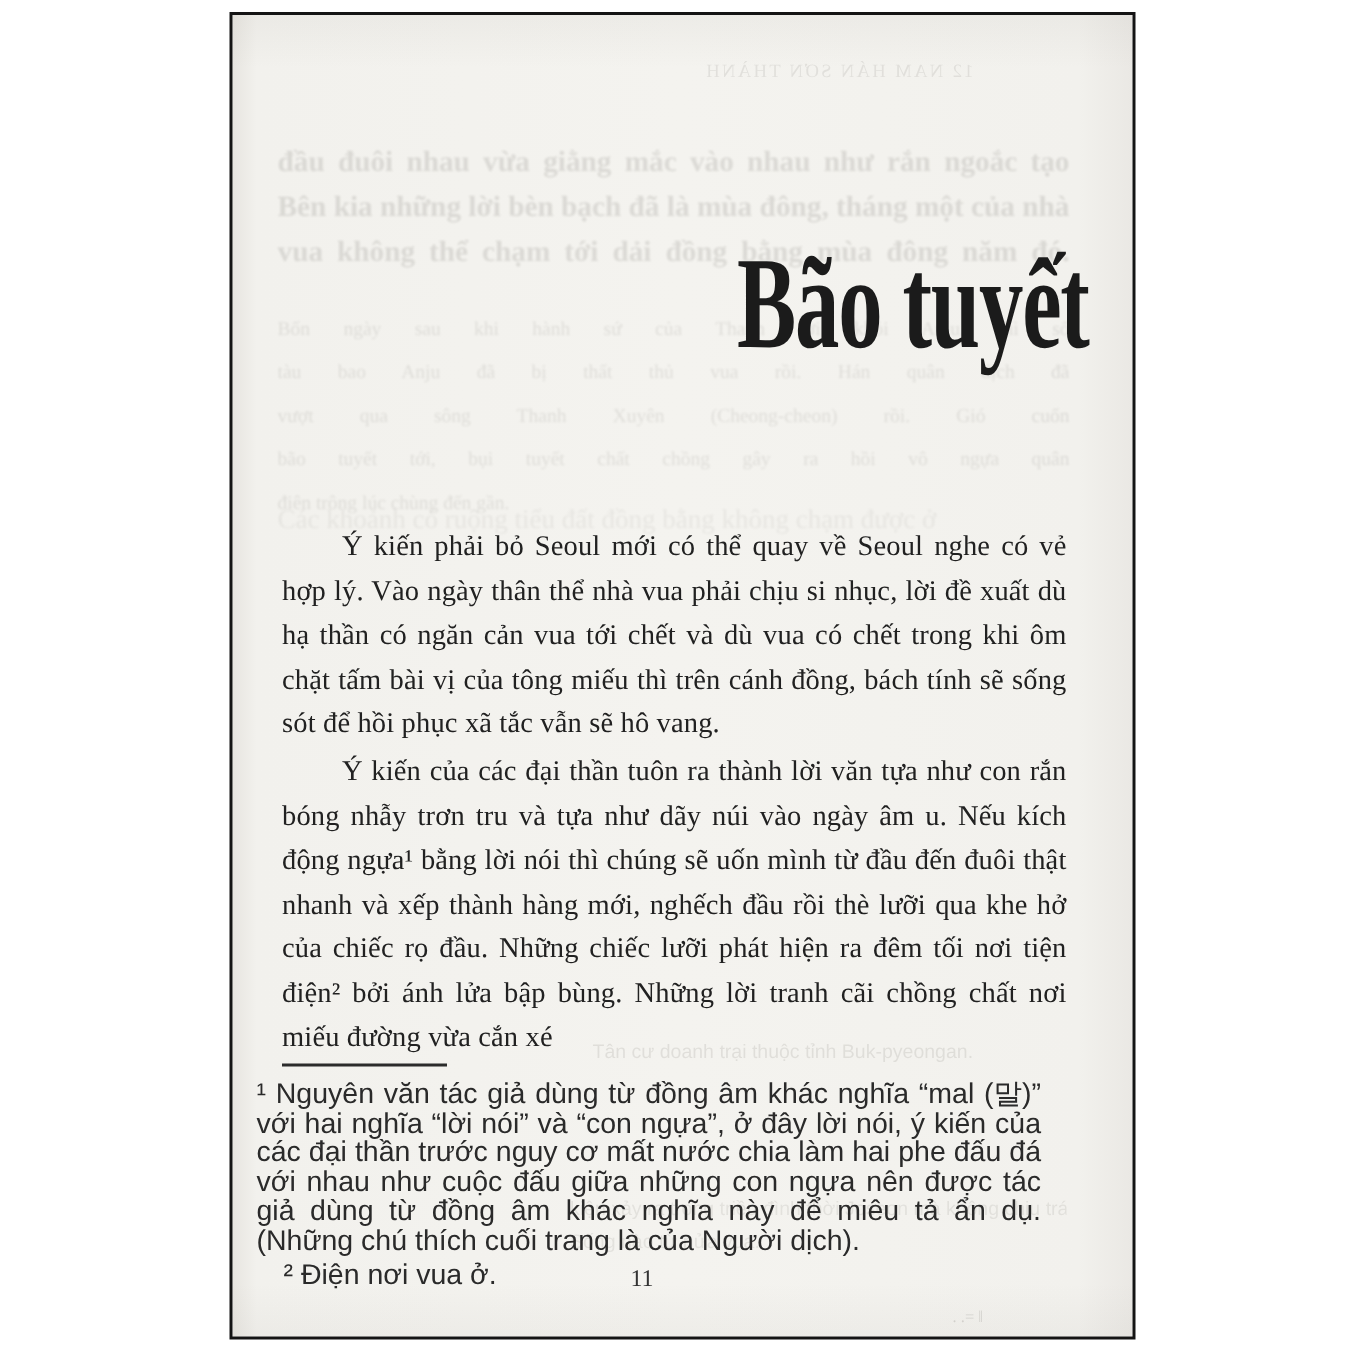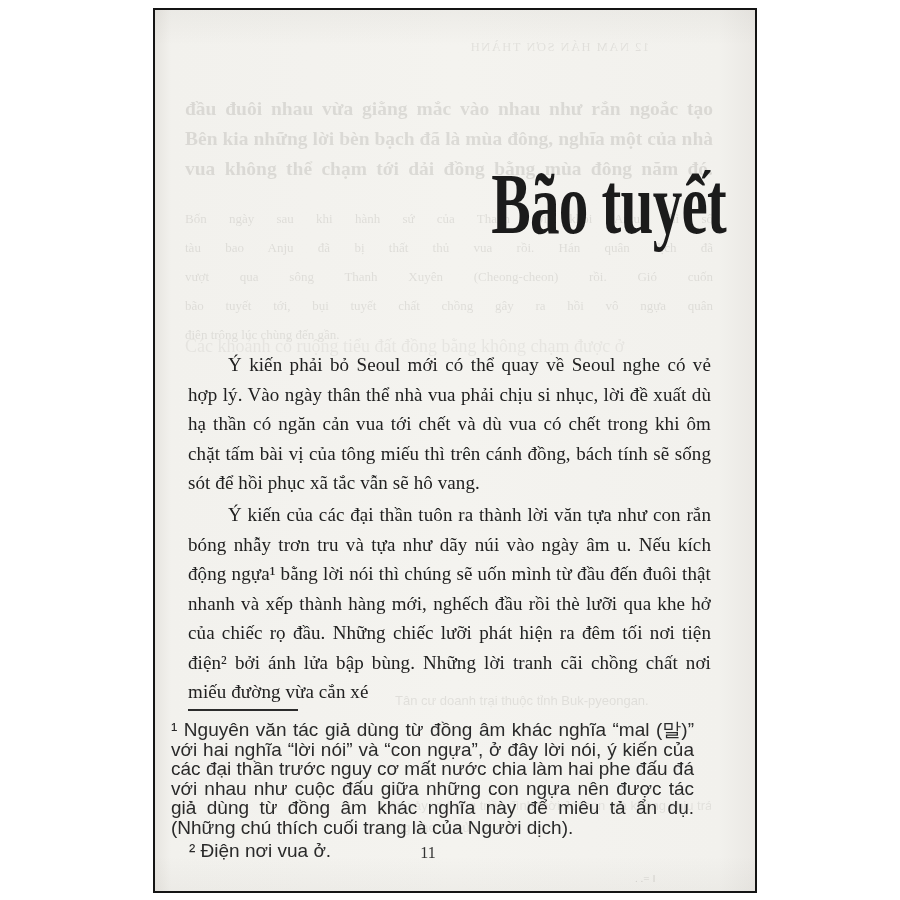--- a/index.html
+++ b/index.html
@@ -71,21 +71,21 @@
 </style>
 </head>
 <body>
 
 <div class="scan">
 
   <div class="abs ghost g-header">12   NAM HÁN SƠN THÀNH</div>
 
   <div class="abs ghost g-block-a">
     <div class="g-line">đầu đuôi nhau vừa giằng mắc vào nhau như rắn ngoắc tạo</div>
-    <div class="g-line">Bên kia những lời bèn bạch đã là mùa đông, nghĩa một của nhà</div>
+    <div class="g-line">Bên kia những lời bèn bạch đã là mùa đông, tháng một của nhà</div>
     <div class="g-line">vua không thể chạm tới dải đồng bằng mùa đông năm đó.</div>
   </div>
 
   <div class="abs ghost g-block-b">
     <div class="g-line">Bốn ngày sau khi hành sứ của Thanh rời khỏi Anju, thì số</div>
     <div class="g-line">tàu bao Anju đã bị thất thủ vua rồi. Hán quân dịch đã</div>
     <div class="g-line">vượt qua sông Thanh Xuyên (Cheong-cheon) rồi. Gió cuốn</div>
     <div class="g-line">bão tuyết tới, bụi tuyết chất chồng gây ra hồi vô ngựa quân</div>
     <div class="g-line short">điên trông lúc chùng đến gần.</div>
   </div>

